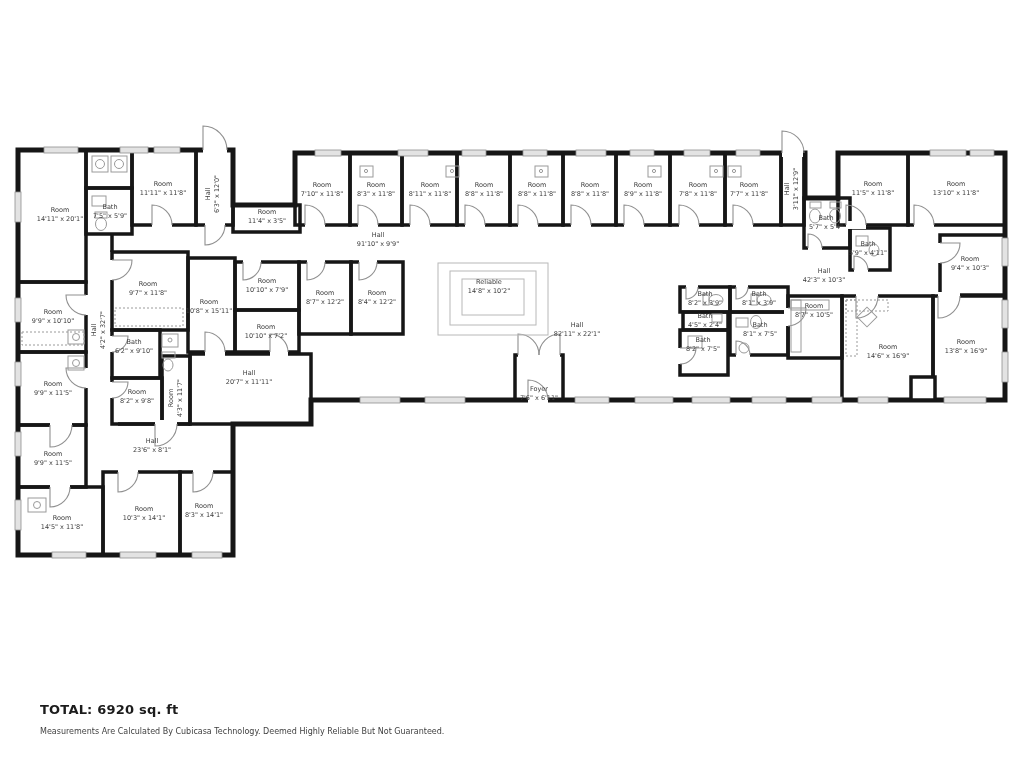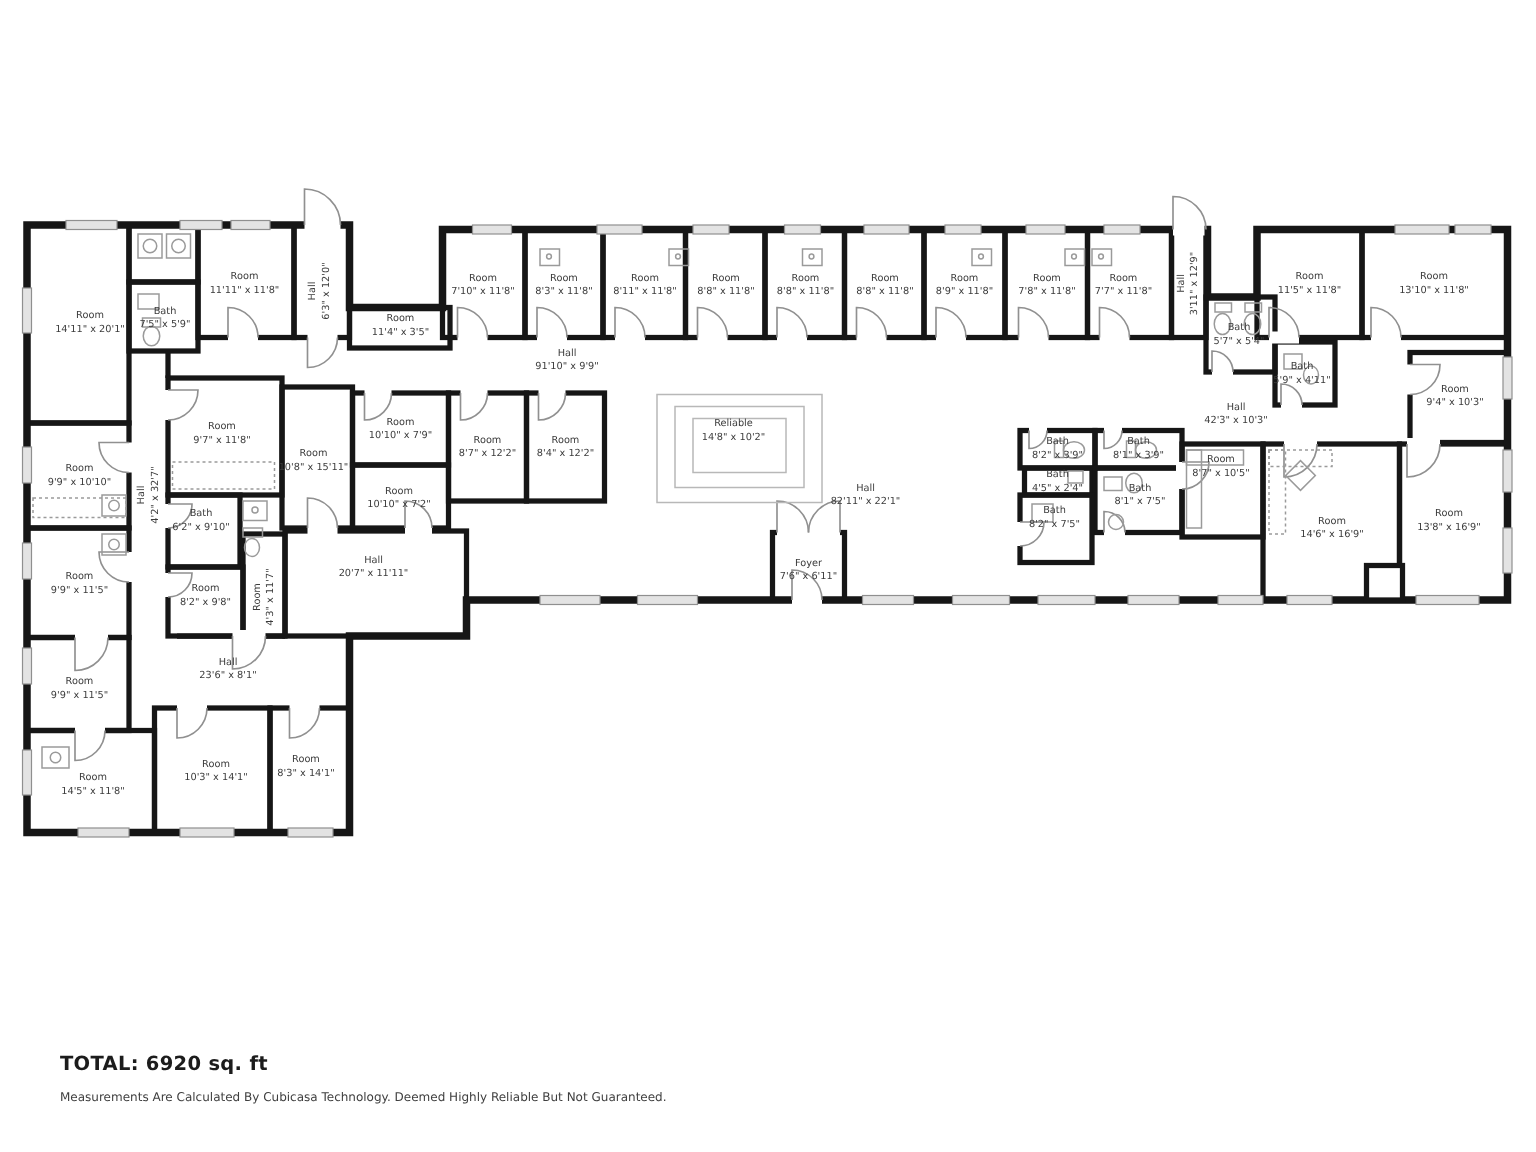--- a/index.html
+++ b/index.html
@@ -438,21 +438,21 @@
       <span class="ln">20'7" x 11'11"</span>
     </div>
 <div class="lbl" style="left:888px;top:352px">
       <span class="ln">Room</span>
       <span class="ln">14'6" x 16'9"</span>
     </div>
 <div class="lbl" style="left:966px;top:347px">
       <span class="ln">Room</span>
       <span class="ln">13'8" x 16'9"</span>
     </div>
-<div class="lbl" style="left:539px;top:380px">
+<div class="lbl" style="left:539px;top:394px">
       <span class="ln">Foyer</span>
       <span class="ln">7'6" x 6'11"</span>
     </div>
 <div class="lbl" style="left:152px;top:446px">
       <span class="ln">Hall</span>
       <span class="ln">23'6" x 8'1"</span>
     </div>
 <div class="lbl" style="left:53px;top:459px">
       <span class="ln">Room</span>
       <span class="ln">9'9" x 11'5"</span>

